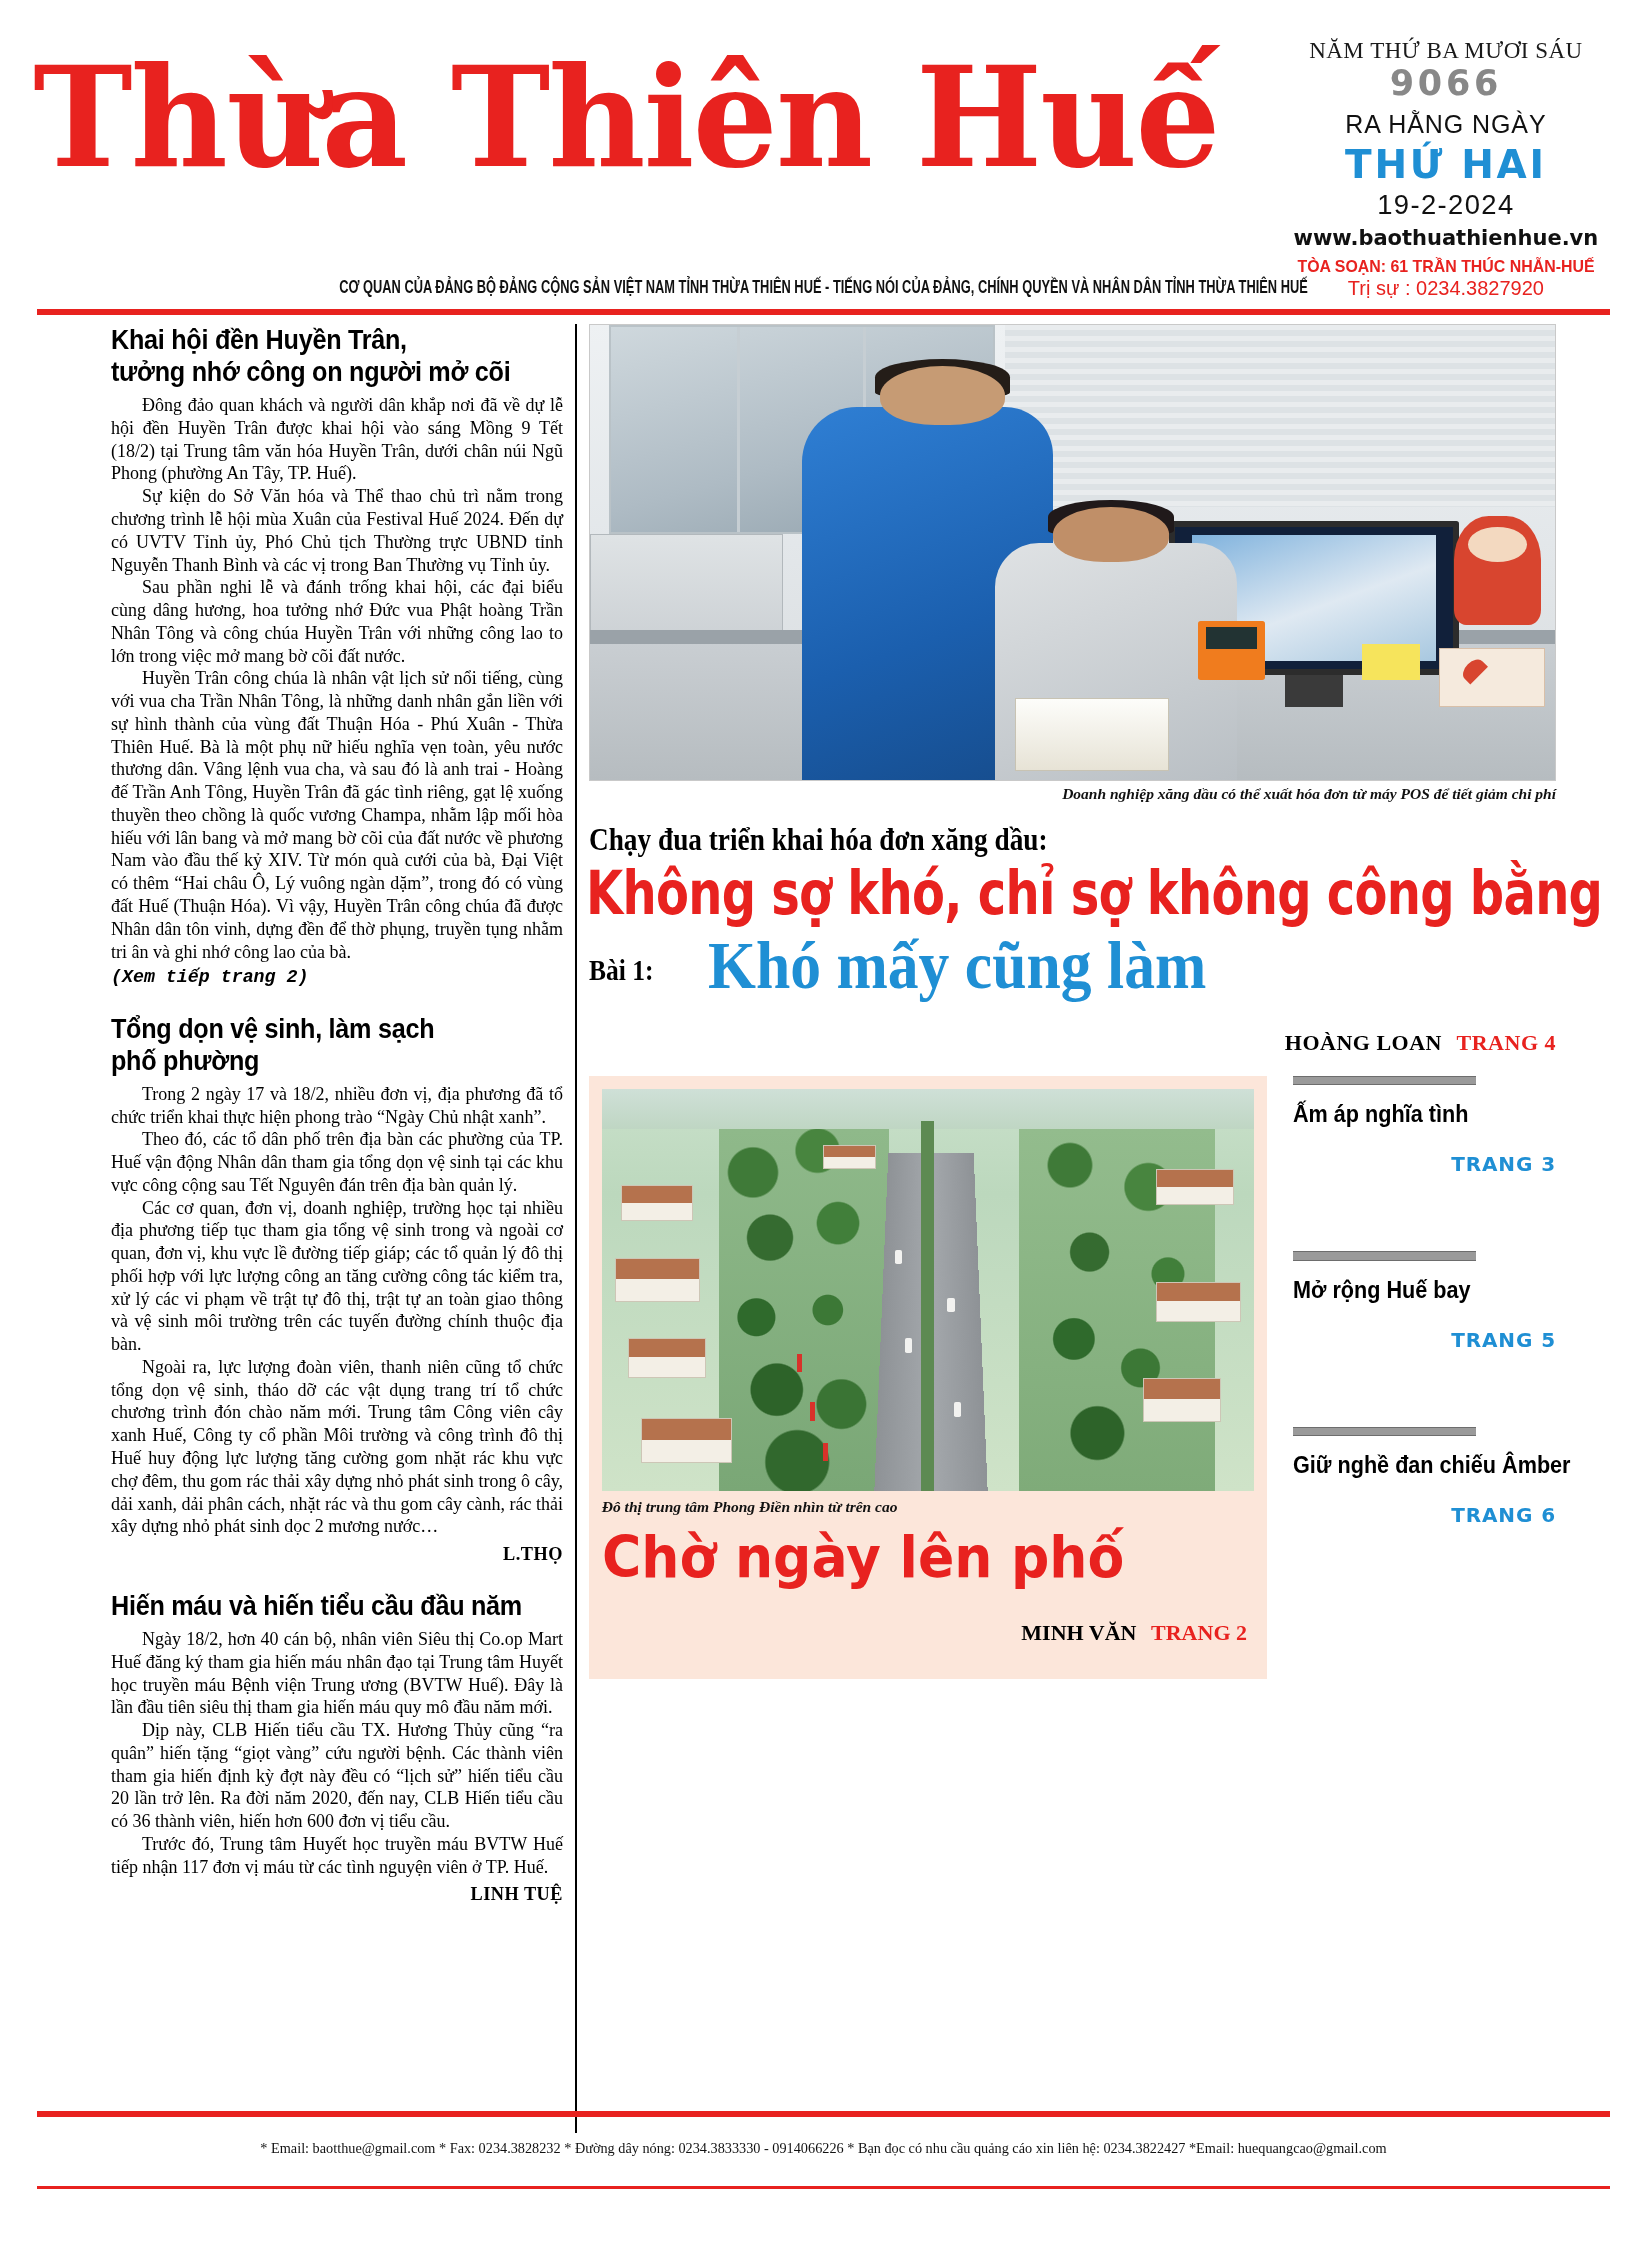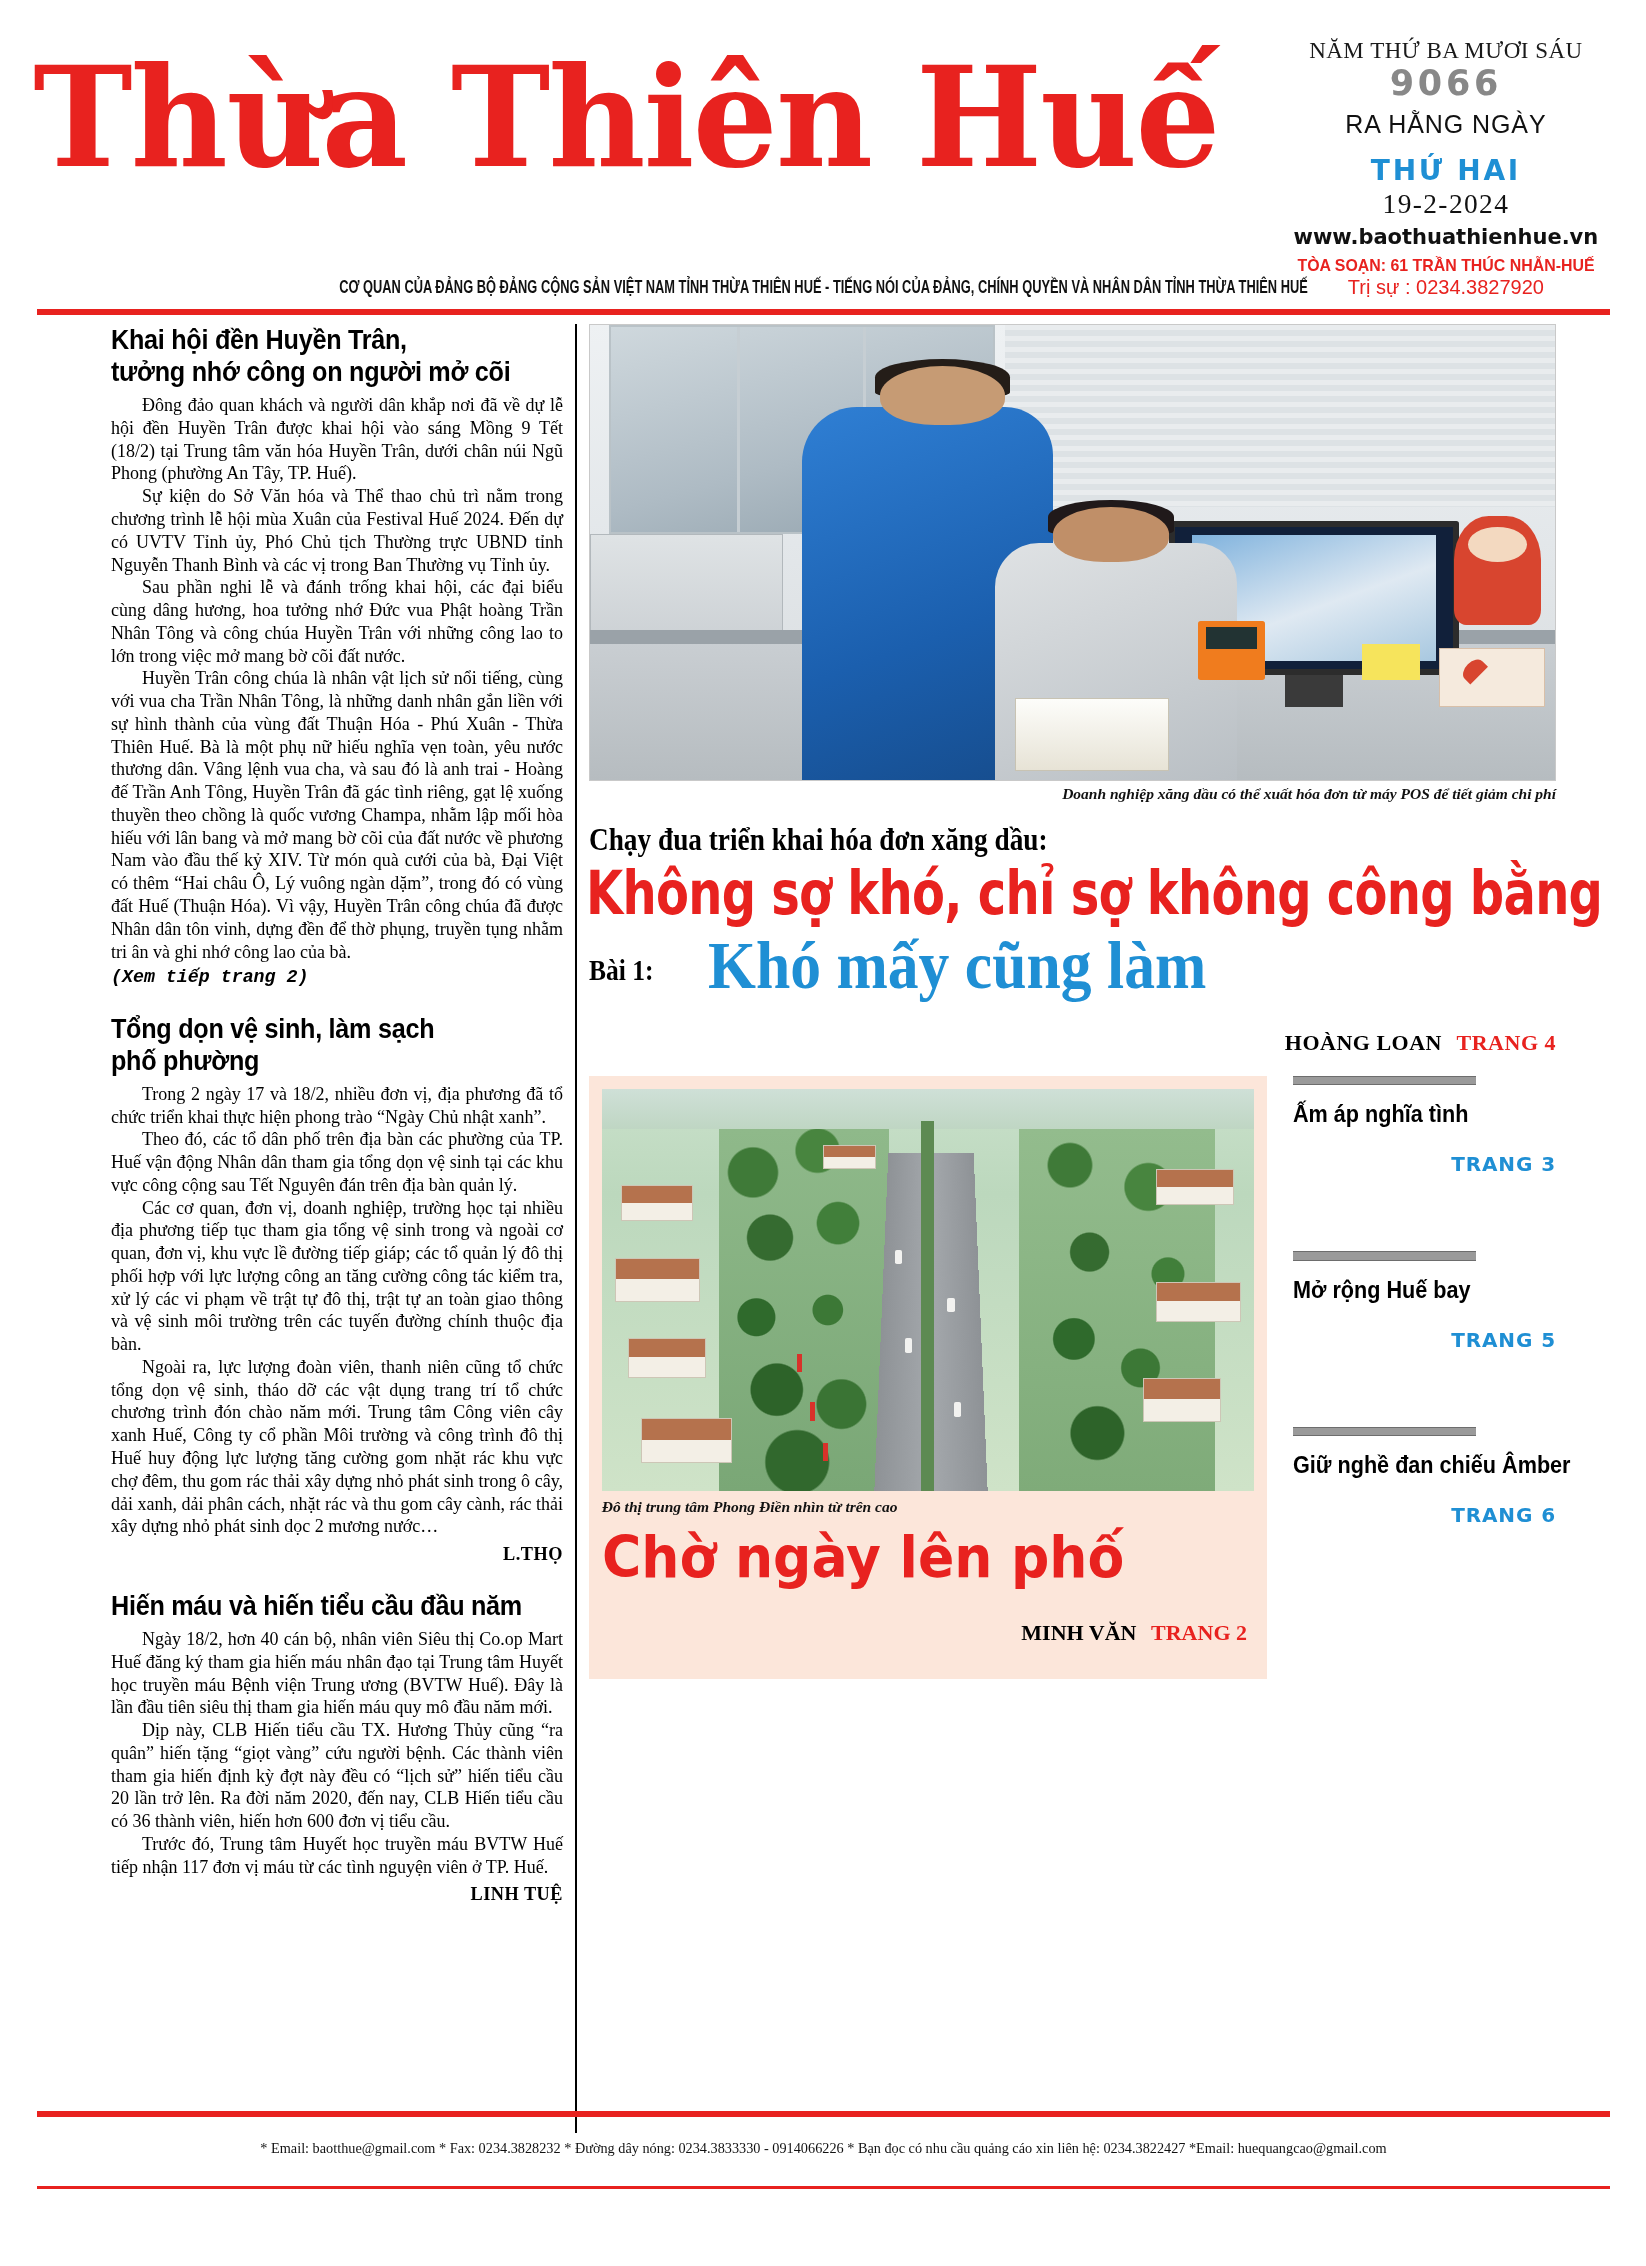--- a/index.html
+++ b/index.html
@@ -37,25 +37,25 @@
     font-family:"DejaVu Sans", sans-serif;
     font-weight:bold; font-size:35px; color:#888888;
     letter-spacing:3.7px; line-height:1.05; margin-top:0.9px;
   }
   .mr-daily {
     font-family:"Liberation Sans", sans-serif;
     font-size:25px; color:#111; letter-spacing:0.9px; margin-top:8.2px;
   }
   .mr-weekday {
     font-family:"DejaVu Sans", sans-serif;
-    font-weight:bold; font-size:28px; color:#1f8fd4;
-    letter-spacing:2.7px; line-height:1.1; margin-top:17px;
+    font-weight:bold; font-size:39px; color:#1f8fd4;
+    letter-spacing:2.7px; line-height:1.1; margin-top:5px;
   }
   .mr-date {
-    font-family:Liberation Serif, serif;
+    font-family:Liberation Sans, sans-serif;
     font-size:27.4px; color:#111; letter-spacing:1.4px; margin-top:2.7px;
   }
   .mr-web {
     font-family:"DejaVu Sans", sans-serif;
     font-weight:bold; font-size:21px; color:#111; margin-top:4.6px; letter-spacing:0px;
   }
   .mr-office {
     font-family:"Liberation Sans", sans-serif;
     font-weight:bold; font-size:16.4px; color:#e8221f; margin-top:7.3px;
     transform:scaleX(0.97);

